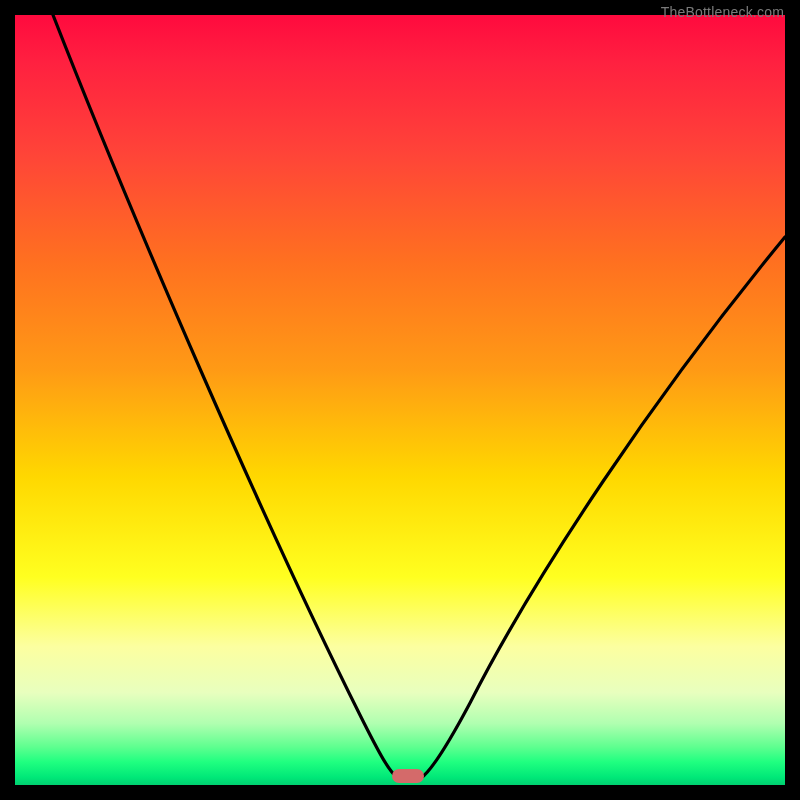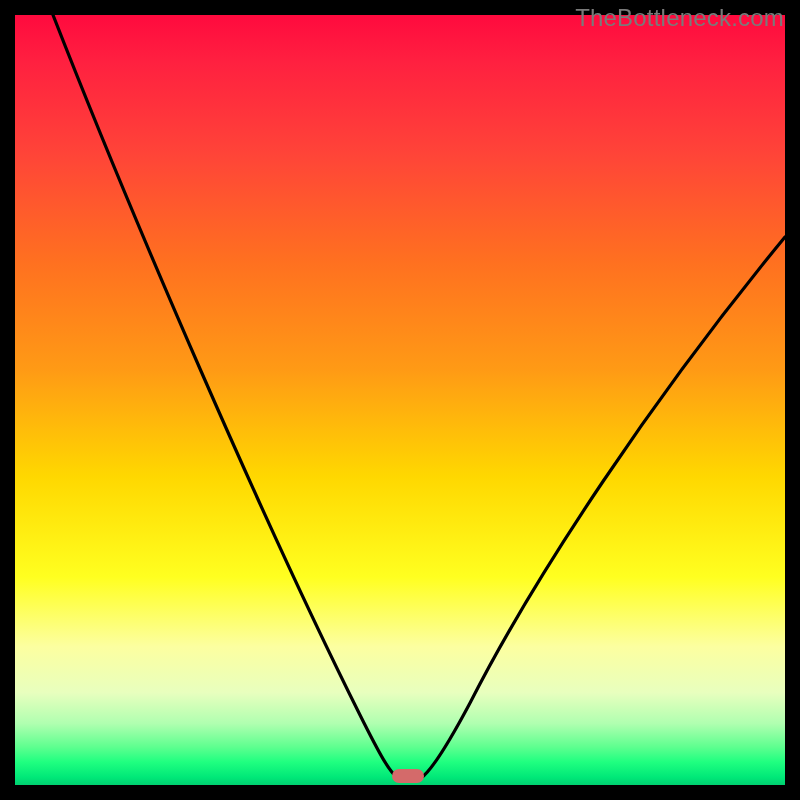--- a/index.html
+++ b/index.html
@@ -55,21 +55,21 @@
     background: #d46a6a;
     border-radius: 8px;
     left: 392px;
     top: 769px;
   }
   .watermark {
     position: absolute;
     top: 4px;
     right: 16px;
     color: #7a7a7a;
-    font-size: 24px;
+    font-size: 14px;
     letter-spacing: 0.2px;
     font-weight: 500;
   }
 </style>
 </head>
 <body>
 
 <div class="stage">
 
   <div class="plot-bg"></div>

